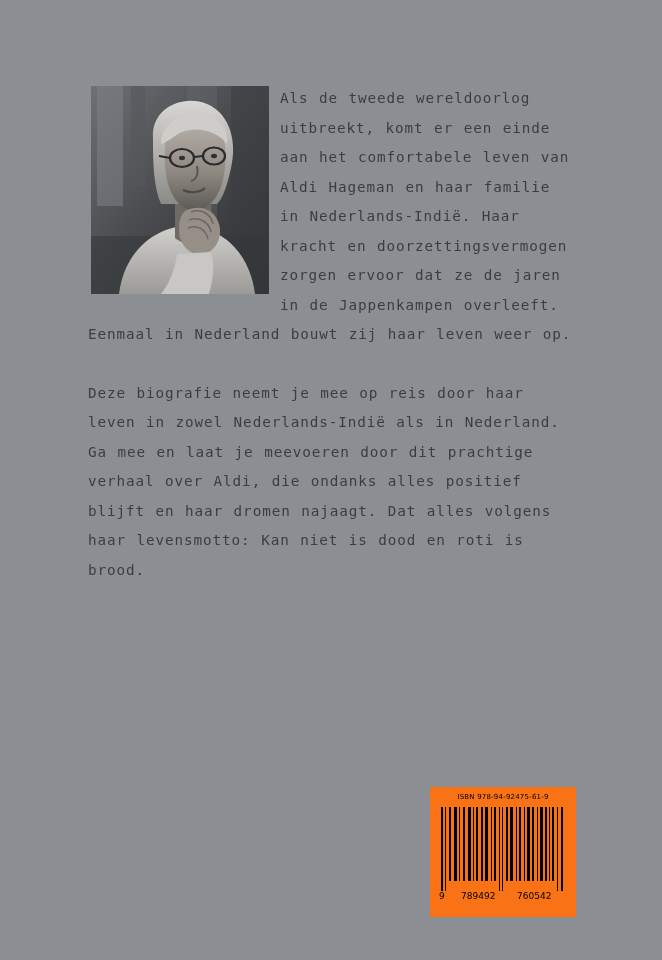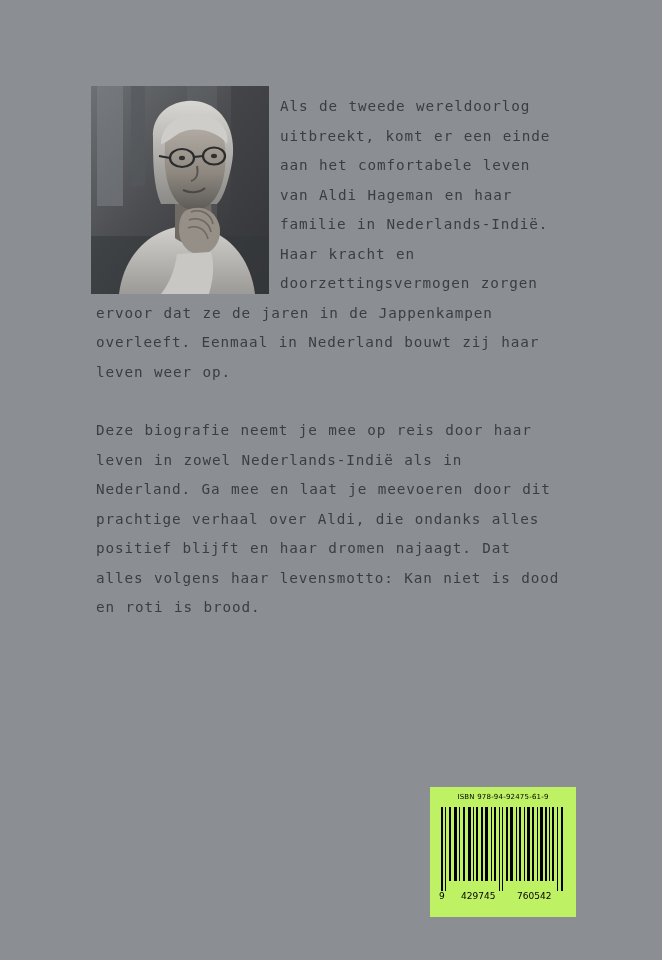--- a/index.html
+++ b/index.html
@@ -43,21 +43,21 @@
     top: 84px;
     width: 484px;
     color: #3b3d40;
     font-family: "DejaVu Sans Mono", monospace;
     font-size: 14.3px;
     letter-spacing: 0.9px;
     line-height: 29.5px;
     word-spacing: 1px;
   }
   .blurb p {
-    margin: 8px;
+    margin: 0;
   }
   .para-1 {
     
   }
   .photo-spacer {
     float: left;
     width: 192px;
     height: 210px;
   }
   .para-2 {
@@ -65,21 +65,21 @@
     clear: both;
   }
 
   
   .barcode-block {
     position: absolute;
     left: 430px;
     top: 787px;
     width: 146px;
     height: 130px;
-    background: #bef264;
+    background: #f97316;
     padding: 0;
   }
   .isbn-text {
     text-align: center;
     font-family: "DejaVu Sans", sans-serif;
     font-size: 7px;
     letter-spacing: 0.2px;
     color: #000;
     padding-top: 6px;
     height: 11px;
@@ -214,18 +214,18 @@
       <span style="left:98px;width:1px;" class="short"></span>
       <span style="left:101px;width:3px;" class="short"></span>
       <span style="left:106px;width:2px;" class="short"></span>
       <span style="left:110px;width:1px;" class="short"></span>
       <span style="left:113px;width:2px;" class="short"></span>
       <span style="left:118px;width:1px;"></span>
       <span style="left:122px;width:2px;"></span>
     </div>
     <div class="digits">
       <span style="left:0px;">9</span>
-      <span style="left:22px;">429745</span>
+      <span style="left:22px;">789492</span>
       <span style="left:78px;">760542</span>
     </div>
   </div>
 
 </div>
 
 </body></html>

